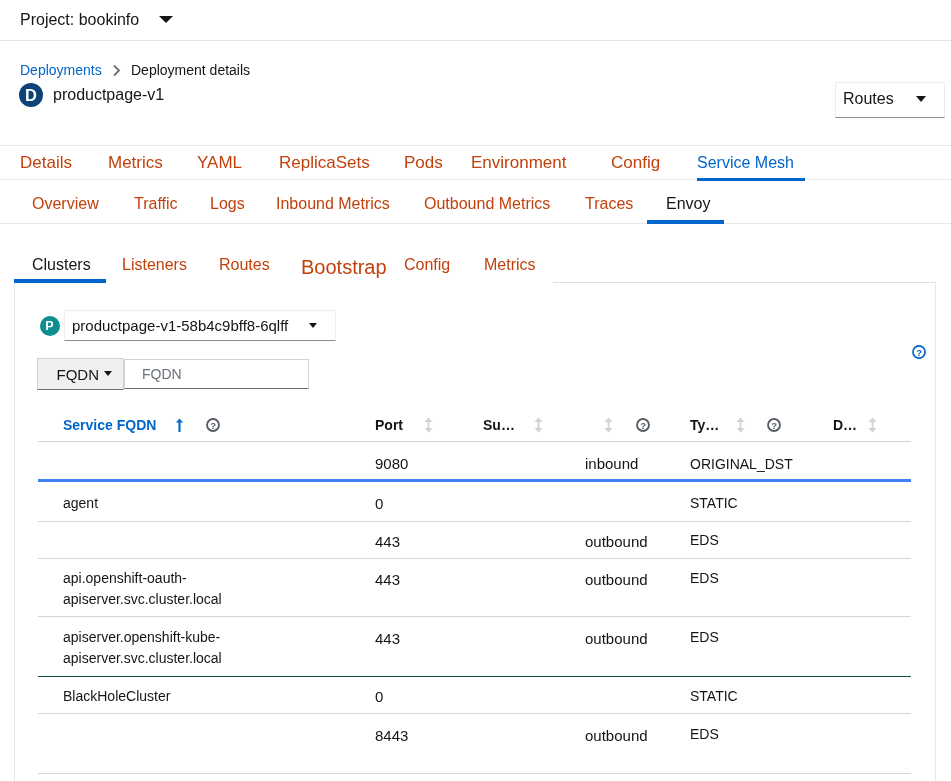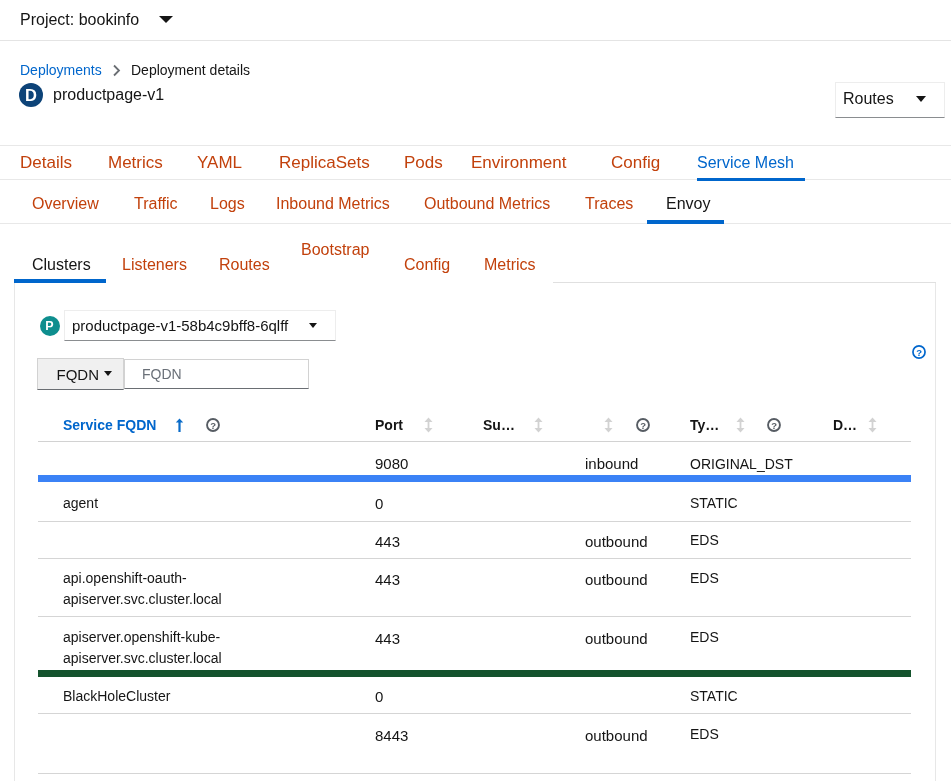--- a/index.html
+++ b/index.html
@@ -47,21 +47,21 @@
 <div class="abs cy gray" style="left:210px;top:204px;font-size:16px">Logs</div>
 <div class="abs cy gray" style="left:276px;top:204px;font-size:16px">Inbound Metrics</div>
 <div class="abs cy gray" style="left:424px;top:204px;font-size:16px">Outbound Metrics</div>
 <div class="abs cy gray" style="left:585px;top:204px;font-size:16px">Traces</div>
 <div class="abs cy" style="left:666px;top:204px;font-size:16px">Envoy</div>
 <div class="abs" style="left:647px;top:220px;width:77px;height:3.5px;background:#0066cc"></div>
 
 <div class="abs cy" style="left:32px;top:265px;font-size:16px">Clusters</div>
 <div class="abs cy gray" style="left:122px;top:265px;font-size:16px">Listeners</div>
 <div class="abs cy gray" style="left:219px;top:265px;font-size:16px">Routes</div>
-<div class="abs cy gray" style="left:301px;top:250px;font-size:16px">Bootstrap</div>
+<div class="abs cy gray" style="left:301px;top:267px;font-size:20px">Bootstrap</div>
 <div class="abs cy gray" style="left:404px;top:265px;font-size:16px">Config</div>
 <div class="abs cy gray" style="left:484px;top:265px;font-size:16px">Metrics</div>
 <div class="abs" style="left:14px;top:279px;width:92px;height:4px;background:#0066cc"></div>
 <div class="abs" style="left:553px;top:282px;width:383px;height:1px;background:#e0e0e0"></div>
 
 <div class="abs" style="left:14px;top:283px;width:922px;height:502px;border-left:1px solid #e7e7e7;border-right:1px solid #e7e7e7;background:#fff"></div>
 
 <div class="abs" style="left:39.5px;top:315.5px;width:20px;height:20px;border-radius:50%;background:#0e8e8e;color:#fff;font-size:12.5px;font-weight:bold;text-align:center;line-height:20px">P</div>
 <div class="abs" style="left:64px;top:309.5px;width:271.5px;height:31px;background:#fff;border:1px solid #ededed;border-bottom-color:#8a8d90"></div>
 <div class="abs cy" style="left:72px;top:325px;font-size:15px">productpage-v1-58b4c9bff8-6qlff</div>
@@ -120,42 +120,42 @@
     <text x="7.1" y="10.6" text-anchor="middle" font-size="9.5" font-weight="bold" fill="#565c63" font-family="Liberation Sans">?</text>
   </svg>
 <div class="abs cy" style="left:833px;top:425px;font-size:14px;font-weight:bold">D…</div>
 <svg class="abs" style="left:868px;top:417px" width="9" height="16" viewBox="0 0 9 16">
     <rect x="3.6" y="4" width="1.8" height="8" fill="#d2d2d2"></rect>
     <path d="M0.5 5 L4.5 0.5 L8.5 5 Z" fill="#d2d2d2"></path>
     <path d="M0.5 11 L4.5 15.5 L8.5 11 Z" fill="#d2d2d2"></path>
   </svg>
 
 <div id="rows" class="abs" style="left:38px;top:442px;width:873px;font-size:14px;line-height:21px">
-  <div style="position:relative;height:40px;border-bottom:7px solid #3b82f6">
+  <div style="position:relative;height:40px;border-bottom:3px solid #3b82f6">
     <div style="position:absolute;left:337px;top:11px;font-size:15px">9080</div>
     <div style="position:absolute;left:547px;top:11px;font-size:15px">inbound</div>
     <div style="position:absolute;left:652px;top:11.5px">ORIGINAL_DST</div>
   </div>
   <div style="position:relative;height:39.5px;border-bottom:1px solid #d5d5d5">
     <div style="position:absolute;left:25px;top:10.5px">agent</div>
     <div style="position:absolute;left:337px;top:10.5px;font-size:15px">0</div>
     <div style="position:absolute;left:652px;top:10.5px">STATIC</div>
   </div>
   <div style="position:relative;height:37.5px;border-bottom:1px solid #d5d5d5">
     <div style="position:absolute;left:337px;top:9px;font-size:15px">443</div>
     <div style="position:absolute;left:547px;top:9px;font-size:15px">outbound</div>
     <div style="position:absolute;left:652px;top:8.5px">EDS</div>
   </div>
   <div style="position:relative;height:58px;border-bottom:1px solid #d5d5d5">
     <div style="position:absolute;left:25px;top:8.5px;width:270px;overflow-wrap:break-word">api.openshift-oauth-apiserver.svc.cluster.local</div>
     <div style="position:absolute;left:337px;top:9.5px;font-size:15px">443</div>
     <div style="position:absolute;left:547px;top:9.5px;font-size:15px">outbound</div>
     <div style="position:absolute;left:652px;top:8.5px">EDS</div>
   </div>
-  <div style="position:relative;height:60px;border-bottom:7px solid #14532d">
+  <div style="position:relative;height:60px;border-bottom:1px solid #14532d">
     <div style="position:absolute;left:25px;top:10px;width:270px;overflow-wrap:break-word">apiserver.openshift-kube-apiserver.svc.cluster.local</div>
     <div style="position:absolute;left:337px;top:11px;font-size:15px">443</div>
     <div style="position:absolute;left:547px;top:11px;font-size:15px">outbound</div>
     <div style="position:absolute;left:652px;top:10px">EDS</div>
   </div>
   <div style="position:relative;height:37px;border-bottom:1px solid #d5d5d5">
     <div style="position:absolute;left:25px;top:9px">BlackHoleCluster</div>
     <div style="position:absolute;left:337px;top:9px;font-size:15px">0</div>
     <div style="position:absolute;left:652px;top:9px">STATIC</div>
   </div>

